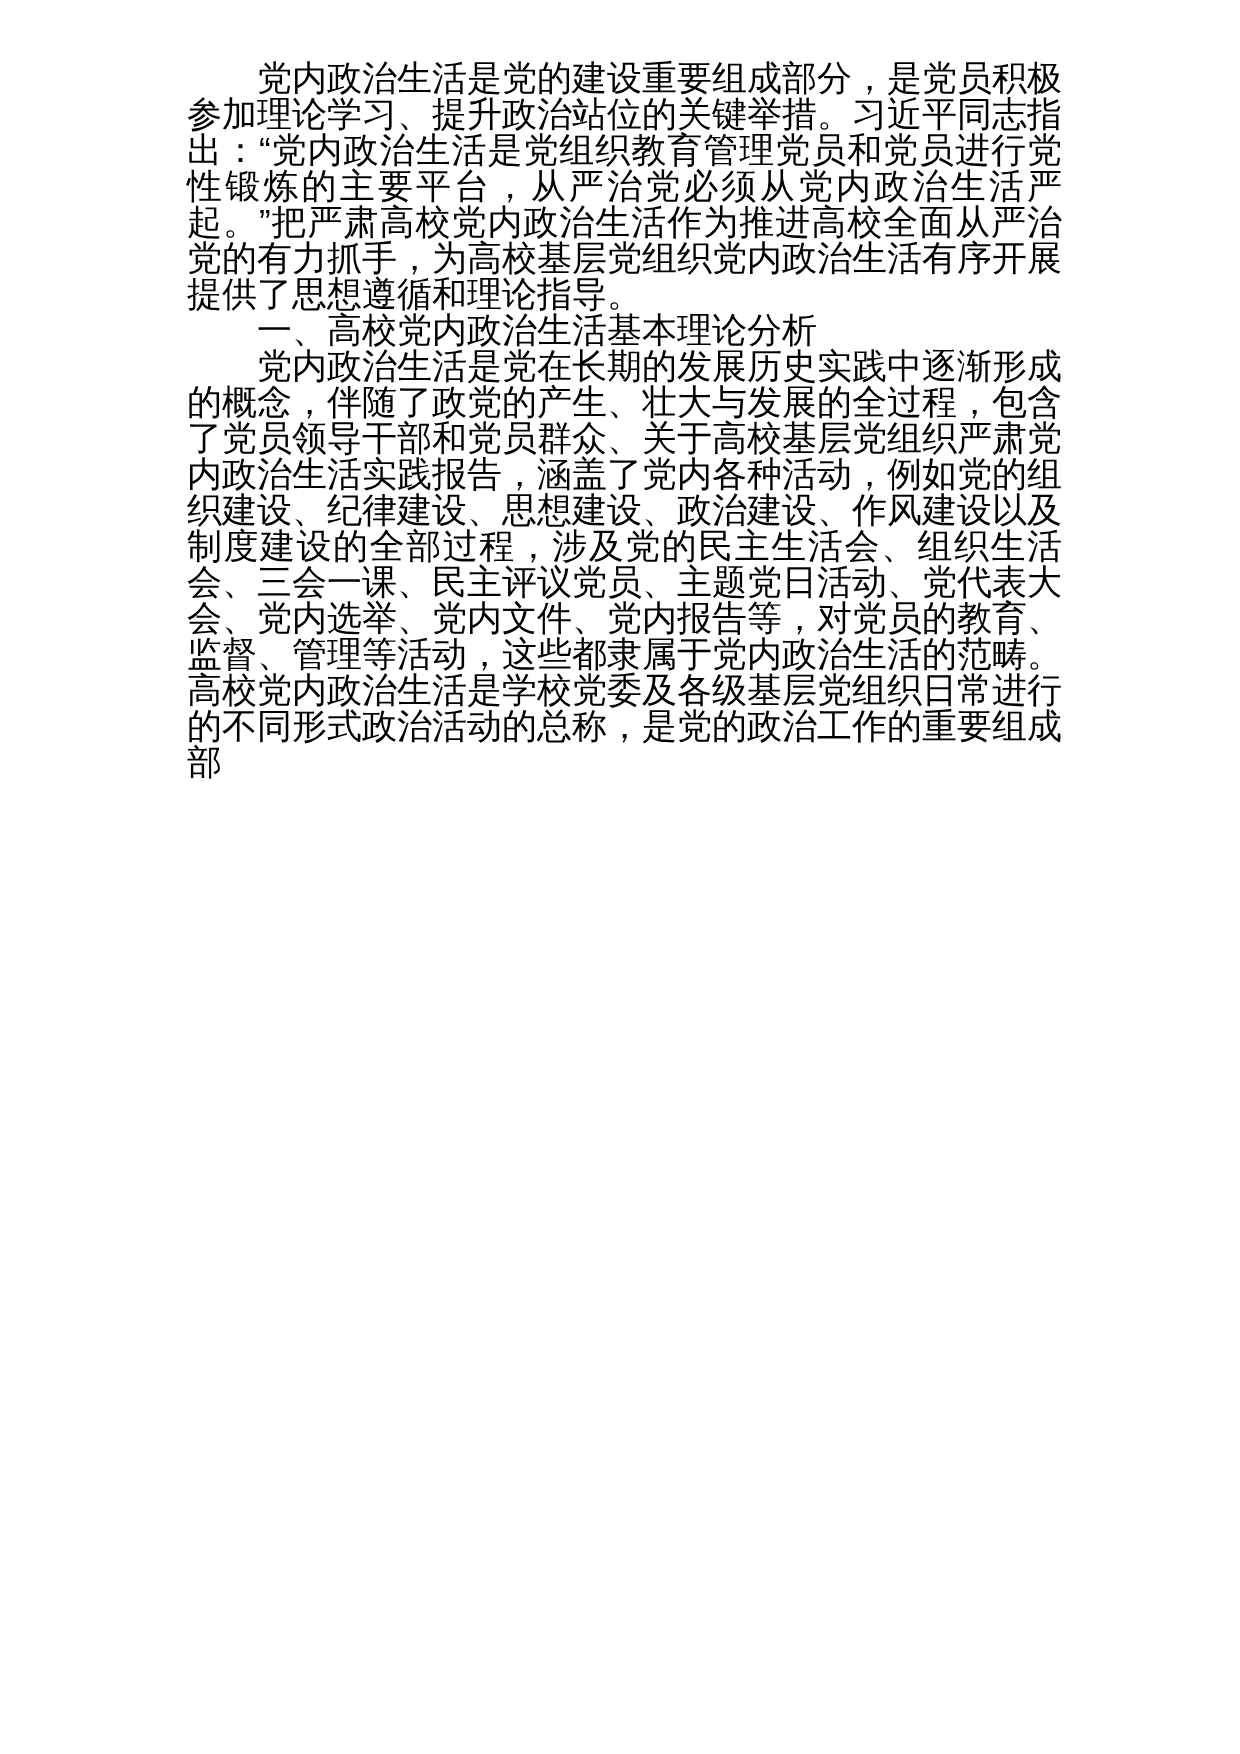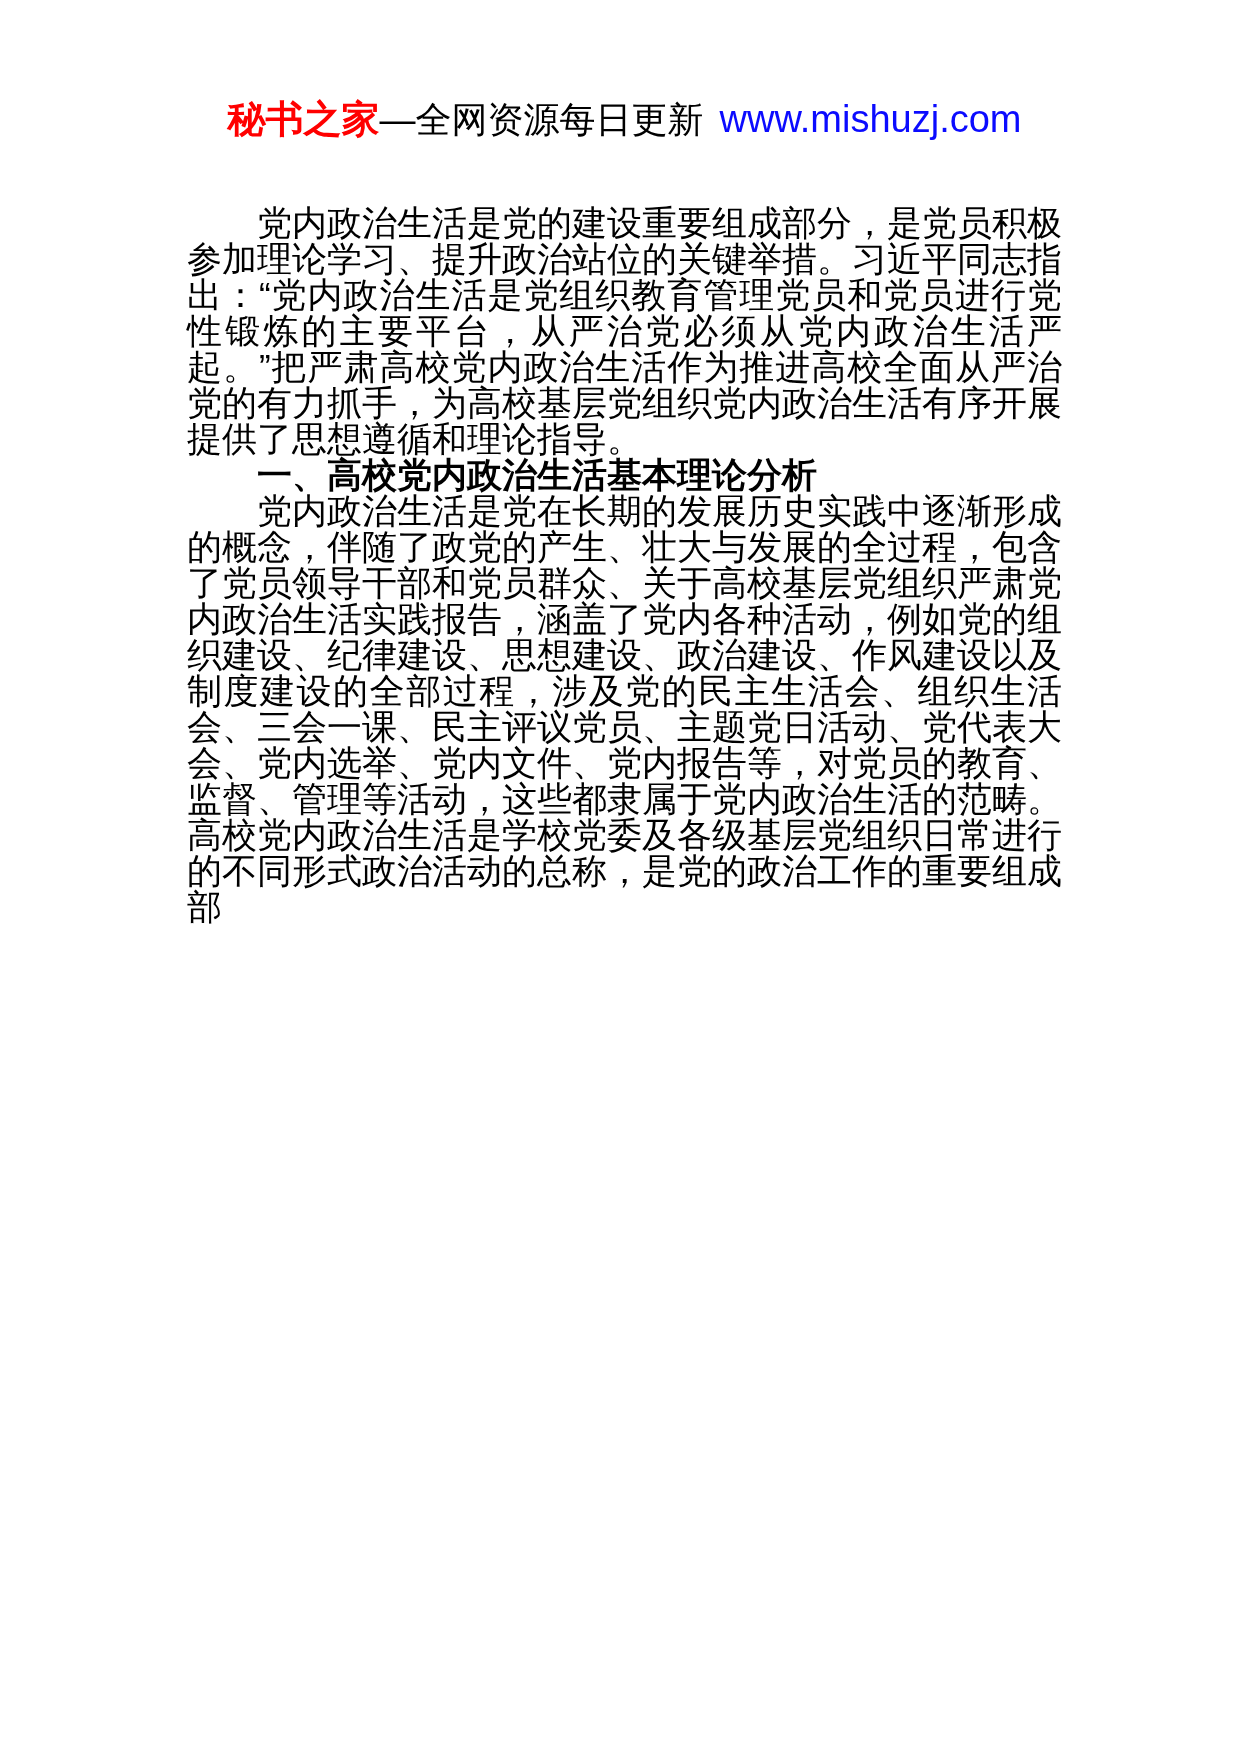--- a/index.html
+++ b/index.html
@@ -53,32 +53,29 @@
   }
   .doc-body p {
     margin: 0;
     font-size: 35px;
     line-height: 36px;
     text-align: justify;
     text-indent: 2em;
     word-break: break-all;
   }
   .doc-body p.section-heading {
-    font-weight: 700;
+    font-weight: 400;
   }
 </style>
 </head>
 <body>
 
 <div class="page">
   <div class="content">
 
-    <div class="header-line">
-      <span class="site-name" style="color: rgb(255, 0, 0);">秘书之家</span><span class="tagline">—全网资源每日更新 </span><span class="site-url" style="color: rgb(11, 11, 255);">www.mishuzj.com</span>
-    </div>
 
 
     <div class="doc-body">
       <p>党内政治生活是党的建设重要组成部分，是党员积极参加理论学习、提升政治站位的关键举措。习近平同志指出：“党内政治生活是党组织教育管理党员和党员进行党性锻炼的主要平台，从严治党必须从党内政治生活严起。”把严肃高校党内政治生活作为推进高校全面从严治党的有力抓手，为高校基层党组织党内政治生活有序开展提供了思想遵循和理论指导。</p>
       <p class="section-heading">一、高校党内政治生活基本理论分析</p>
       <p>党内政治生活是党在长期的发展历史实践中逐渐形成的概念，伴随了政党的产生、壮大与发展的全过程，包含了党员领导干部和党员群众、关于高校基层党组织严肃党内政治生活实践报告，涵盖了党内各种活动，例如党的组织建设、纪律建设、思想建设、政治建设、作风建设以及制度建设的全部过程，涉及党的民主生活会、组织生活会、三会一课、民主评议党员、主题党日活动、党代表大会、党内选举、党内文件、党内报告等，对党员的教育、监督、管理等活动，这些都隶属于党内政治生活的范畴。高校党内政治生活是学校党委及各级基层党组织日常进行的不同形式政治活动的总称，是党的政治工作的重要组成部</p>
     </div>
 
   </div>
 </div>

